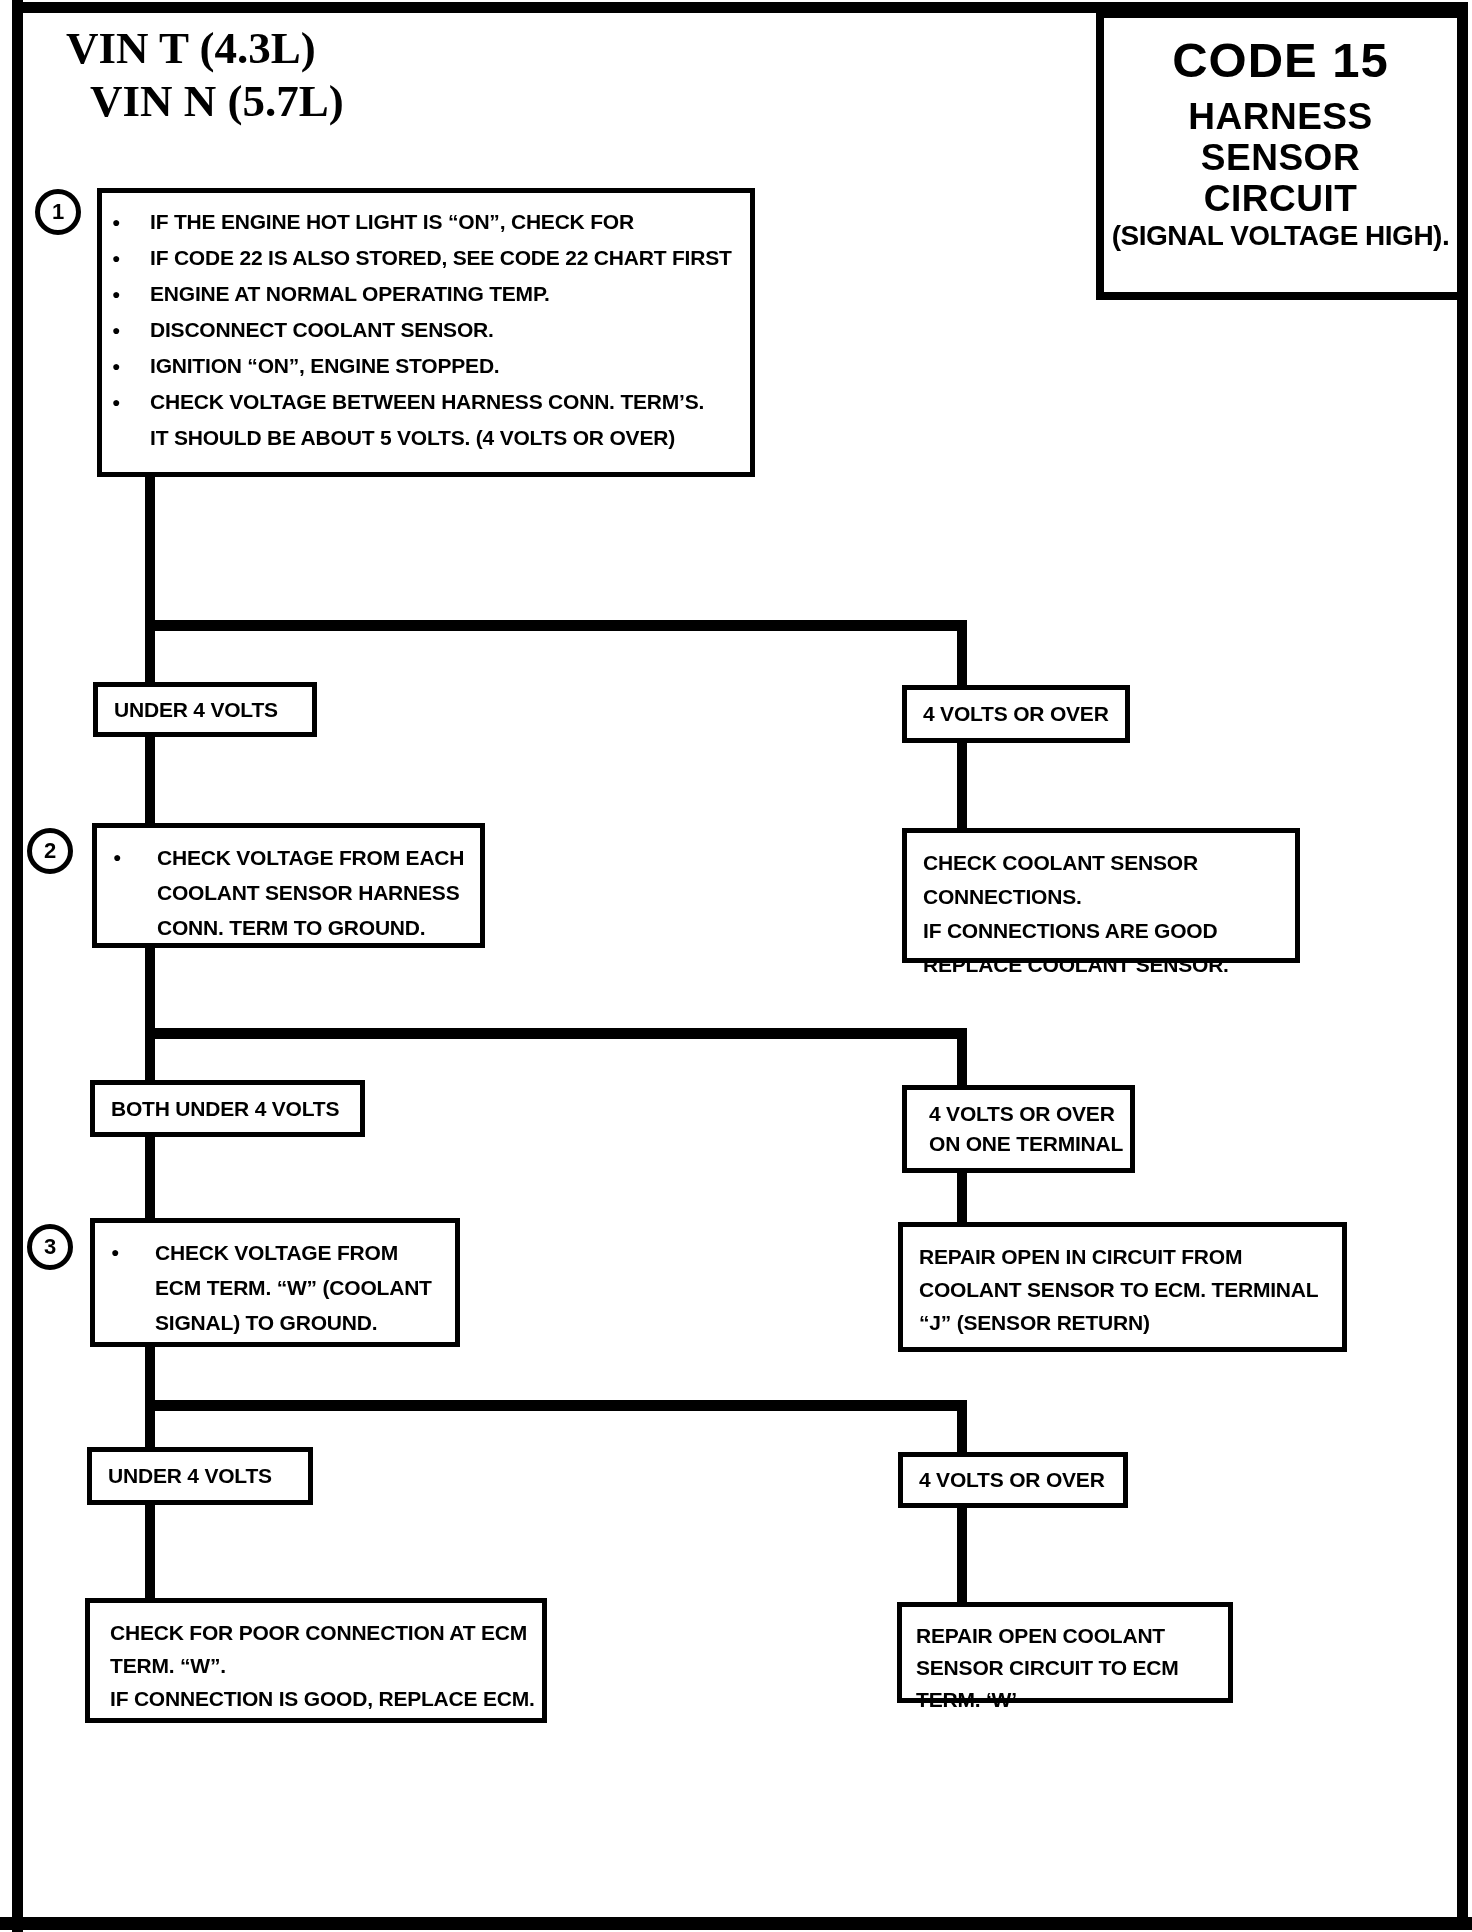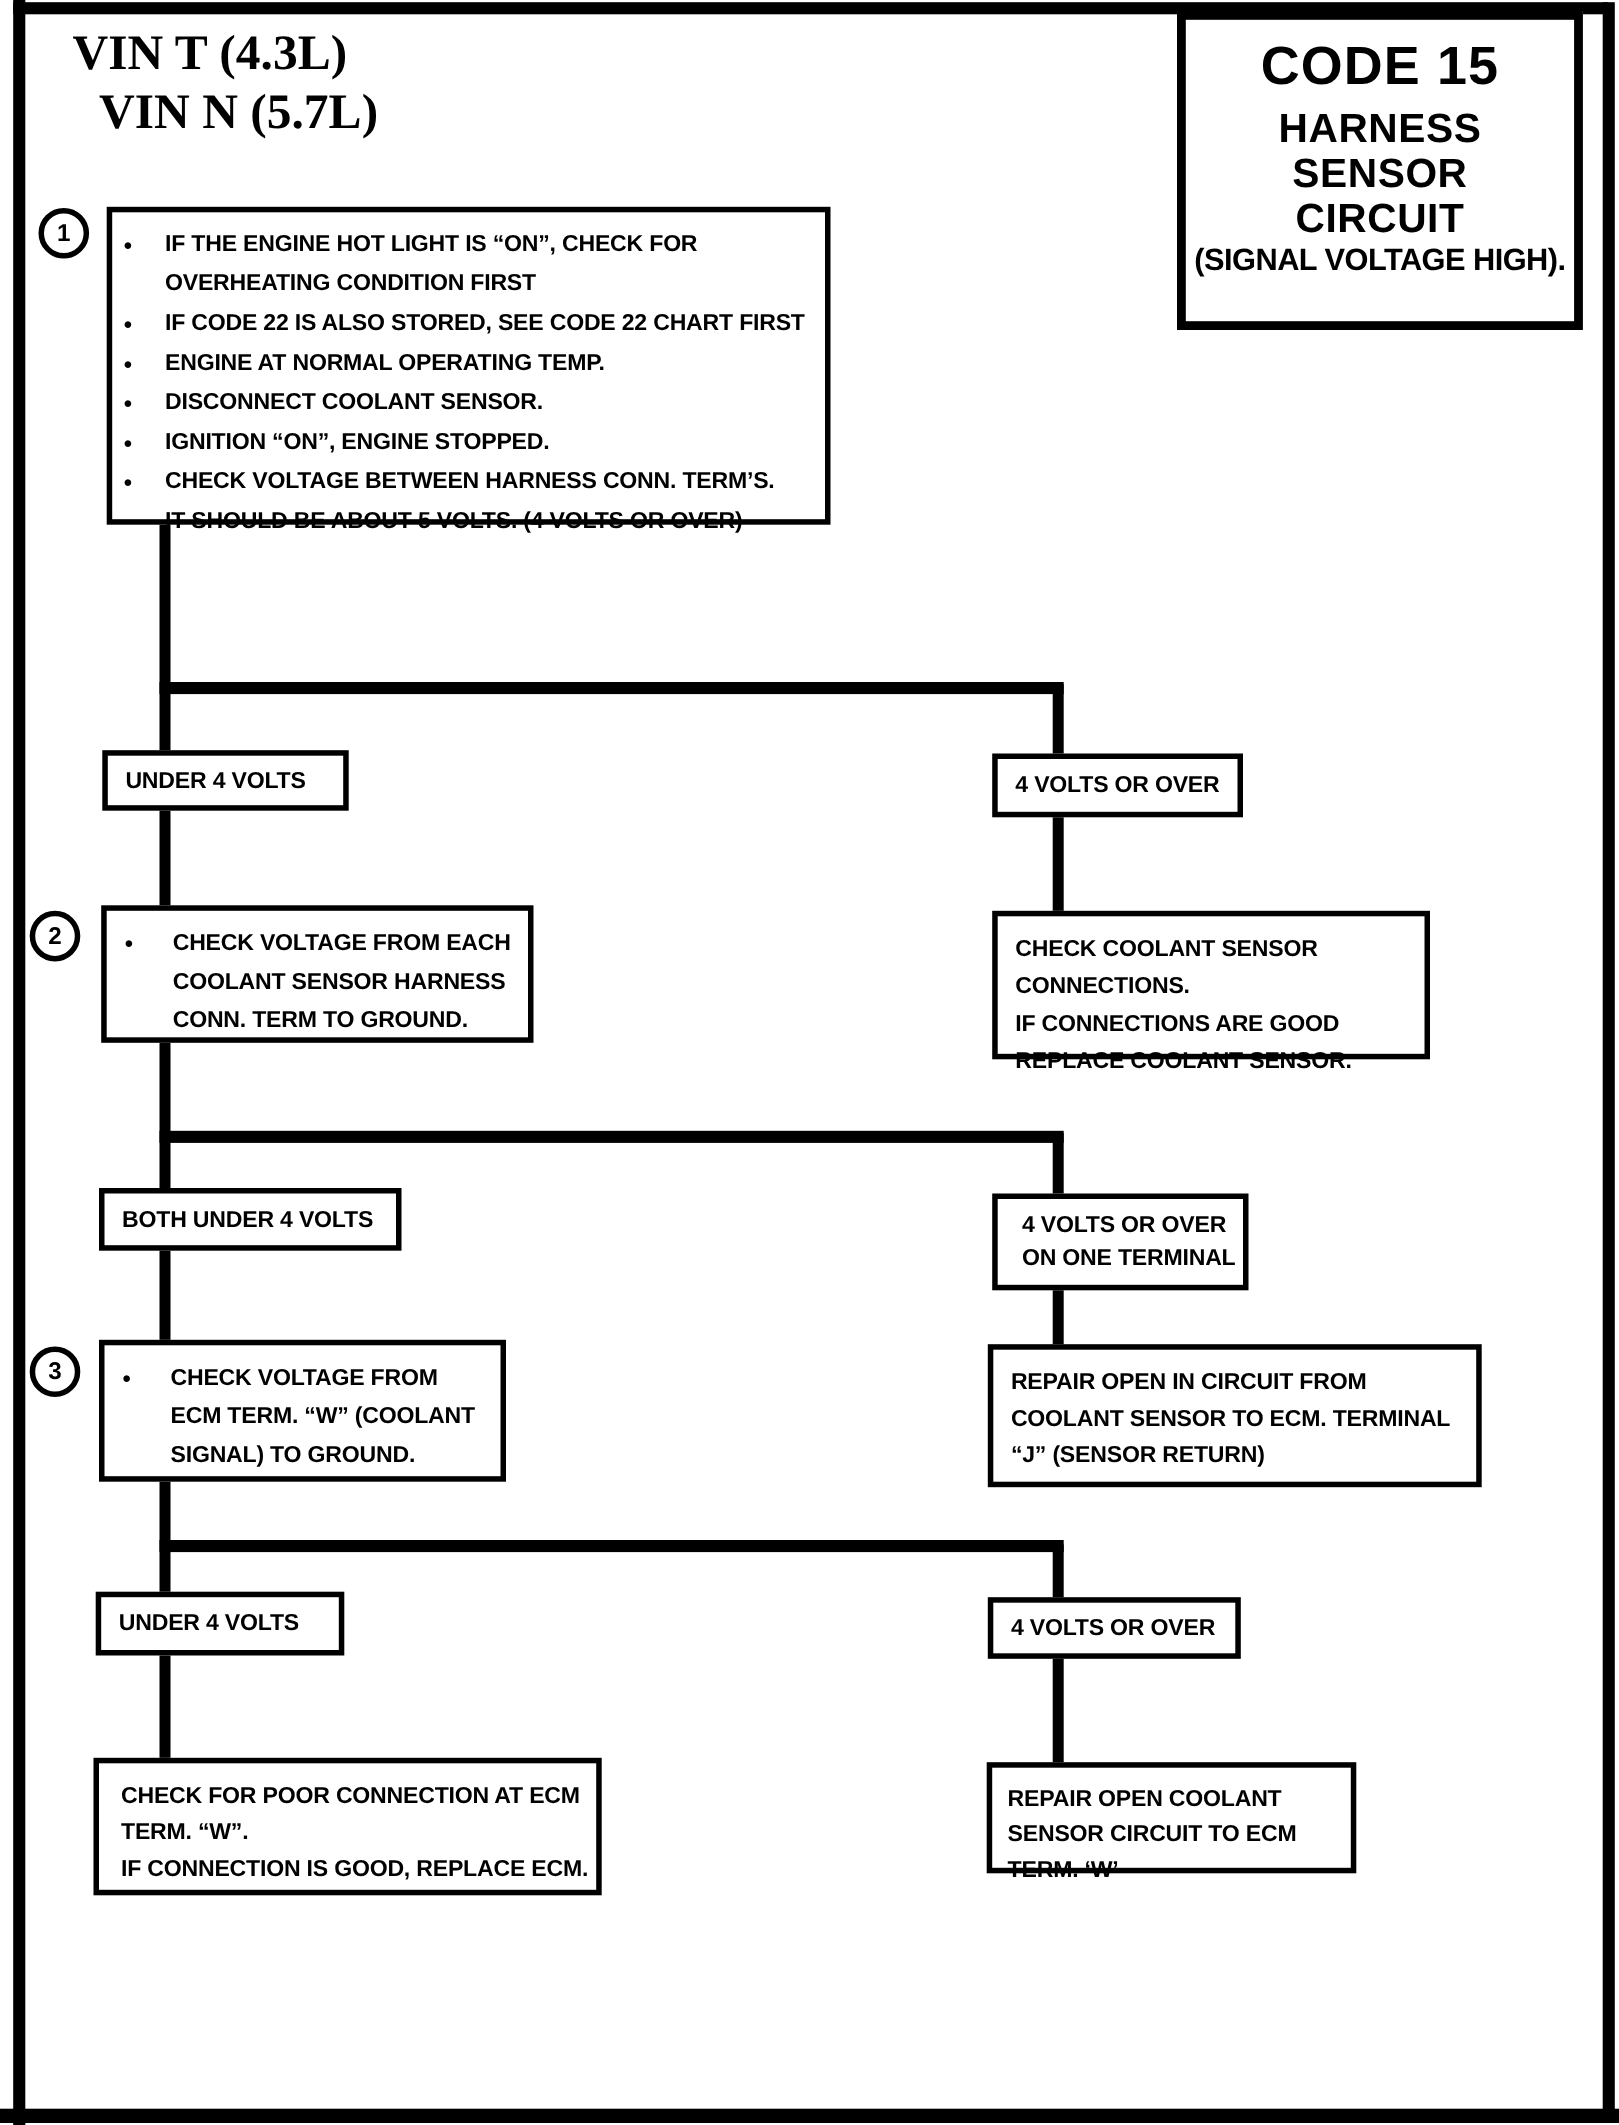--- a/index.html
+++ b/index.html
@@ -34,21 +34,21 @@
     box-sizing:border-box;display:flex;align-items:center;justify-content:center;
     font-weight:bold;font-size:22px;background:#fff;
   }
   
   .vin{
     position:absolute;left:66px;top:22px;font-family:"Liberation Serif",serif;
     font-weight:bold;font-size:45px;line-height:53px;white-space:nowrap;
   }
   .vin .l2{margin-left:24px;}
   .titlebox{
-    position:absolute;left:1070px;top:10px;width:369px;height:290px;
+    position:absolute;left:1096px;top:10px;width:369px;height:290px;
     border:8px solid #000;box-sizing:border-box;background:#fff;text-align:center;
     font-weight:bold;
   }
   .titlebox .code{font-size:49px;margin-top:14px;line-height:56px;letter-spacing:1px;}
   .titlebox .sub{font-size:37px;line-height:41px;letter-spacing:0.5px;margin-top:8px;}
   .titlebox .sub2{font-size:37px;line-height:41px;letter-spacing:0.5px;}
   .titlebox .sub3{font-size:28px;line-height:34px;letter-spacing:-0.5px;}
 </style>
 </head>
 <body>
@@ -86,21 +86,20 @@
 <div class="bar" style="left:957px;top:1030px;width:10px;height:59px;"></div>
 <div class="bar" style="left:957px;top:1170px;width:10px;height:56px;"></div>
 <div class="bar" style="left:957px;top:1404px;width:10px;height:52px;"></div>
 <div class="bar" style="left:957px;top:1505px;width:10px;height:101px;"></div>
 
 <div class="cnum" style="left:35px;top:189px;">
   <span>1</span>
 </div>
 <div class="fbox step1" style="left:97px;top:188px;width:658px;height:289px;">
   <div class="line"><span class="dot">●</span><span>IF THE ENGINE HOT LIGHT IS “ON”, CHECK FOR</span></div>
-  <div class="line"><span>OVERHEATING CONDITION FIRST</span></div>
   <div class="line"><span class="dot">●</span><span>IF CODE 22 IS ALSO STORED, SEE CODE 22 CHART FIRST</span></div>
   <div class="line"><span class="dot">●</span><span>ENGINE AT NORMAL OPERATING TEMP.</span></div>
   <div class="line"><span class="dot">●</span><span>DISCONNECT COOLANT SENSOR.</span></div>
   <div class="line"><span class="dot">●</span><span>IGNITION “ON”, ENGINE STOPPED.</span></div>
   <div class="line"><span class="dot">●</span><span>CHECK VOLTAGE BETWEEN HARNESS CONN. TERM’S.</span></div>
   <div class="line"><span>IT SHOULD BE ABOUT 5 VOLTS. (4 VOLTS OR OVER)</span></div>
 </div>
 
 <div class="fbox decision" style="left:93px;top:682px;width:224px;height:55px;">
   <span>UNDER 4 VOLTS</span>

